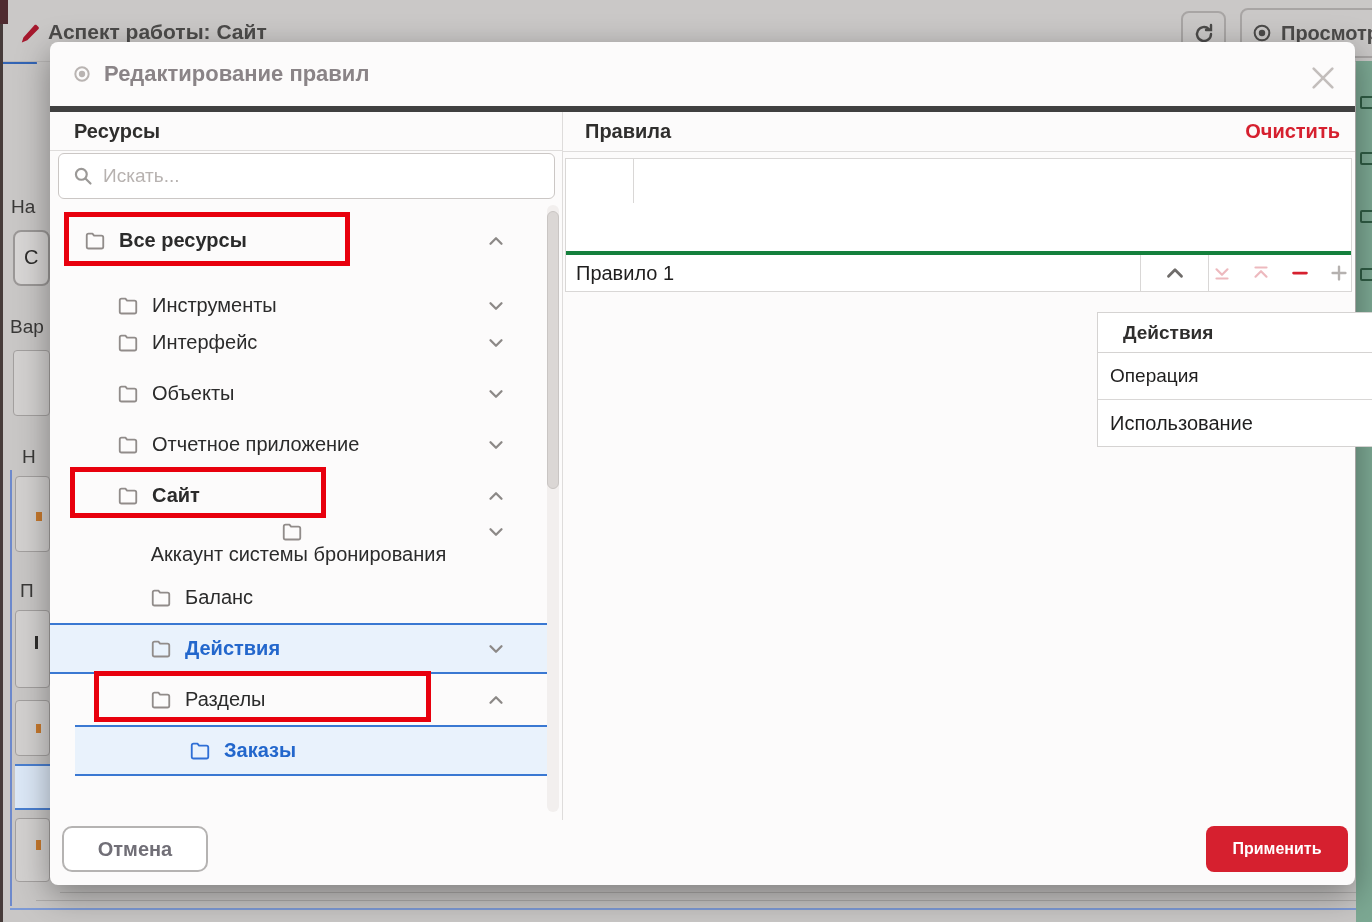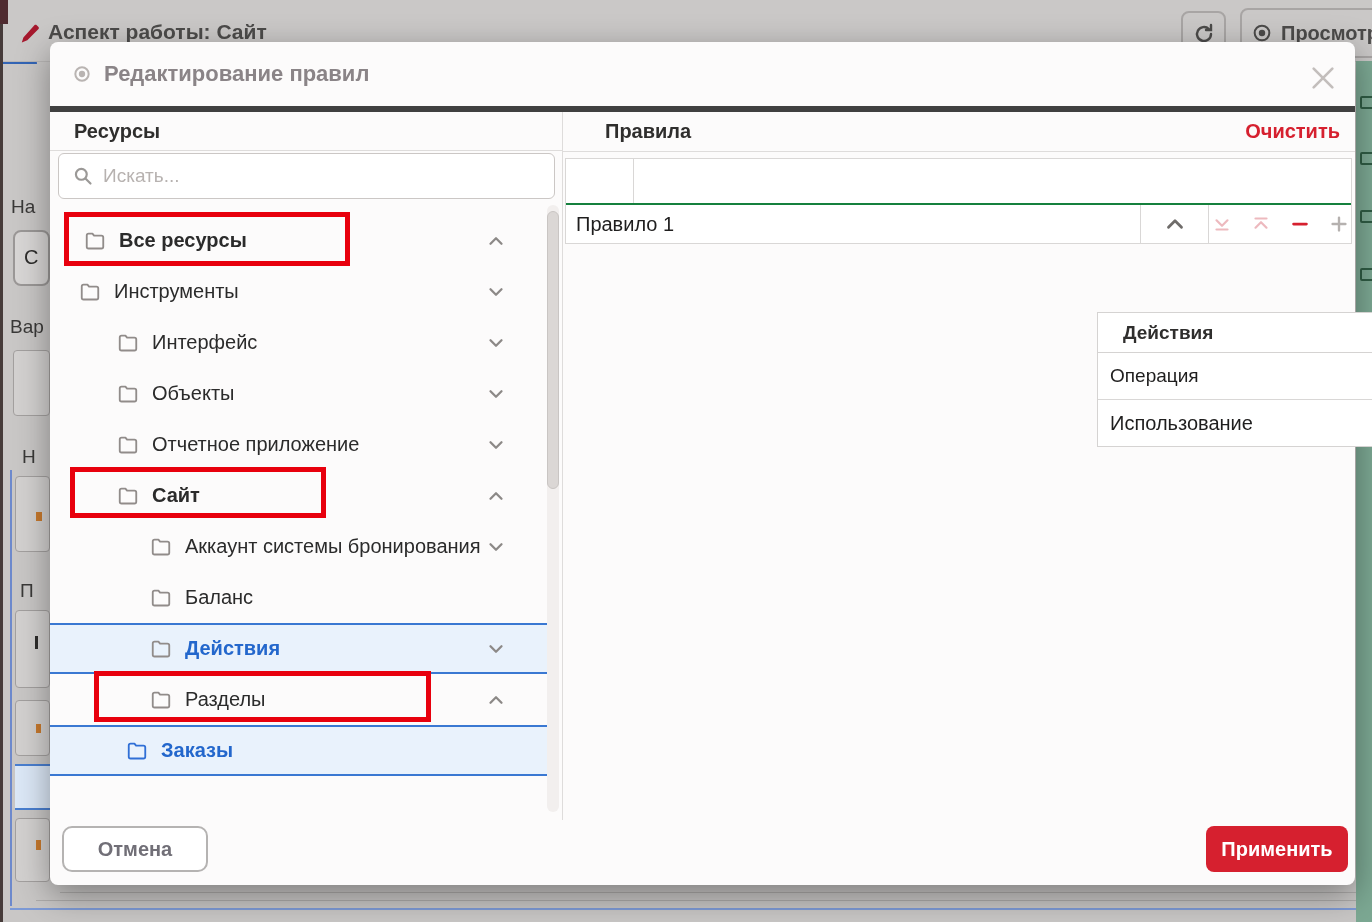--- a/index.html
+++ b/index.html
@@ -69,21 +69,21 @@
   .tree-thumb { position:absolute; left:0; top:6px; width:12px; height:278px; background:#dbd7d5; border:1px solid #c9c5c3; border-radius:7px; }
 
   
   .rules-table { position:absolute; left:3px; top:46px; width:787px; border:1px solid #d9d7d6; background:#fff; }
   .rt-head { display:flex; height:44px; }
   .rt-cell { border-right:1px solid #d9d7d6; display:flex; align-items:center; font-size:20px; color:#1f1e1e; padding-left:10px; }
   .rt-cell:last-child { border-right:none; }
   .c-name { width:575px; }
   .c-chev { width:68px; justify-content:center; padding-left:0; }
   .c-icons { width:142px; justify-content:center; gap:17px; padding-left:0; }
-  .rt-row { display:flex; height:40px; border-top:2px solid #15803d; }
+  .rt-row { display:flex; height:40px; border-top:4px solid #15803d;margin-top:48px; }
   .rule-chev-up { width:26px; height:26px; color:#6f6c6a; }
 
   .mini-ico { width:22px; height:22px; }
   .ico-red { color:#d6202f; }
   .ico-faded { color:#edb9be; }
   .ico-gray { color:#b5b1af; }
 
   
   .actions-panel { position:absolute; left:535px; top:200px; width:755px; border:1px solid #d5d3d2; background:#fff; }
   .ap-head { height:40px; border-bottom:1px solid #d5d3d2; display:flex; align-items:center; }
@@ -92,21 +92,21 @@
   .ap-cell { border-right:1px solid #d9d7d6; display:flex; align-items:center; font-size:19px; color:#1f1e1e; padding-left:12px; }
   .ap-cell:last-child { border-right:none; }
   .a-op { width:378px; }
   .ap-row { display:flex; height:47px; border-top:1px solid #d9d7d6; }
   .select-cell { padding-left:0; }
   .select-text { padding-left:12px; flex:1; font-size:20px; color:#1f1e1e; display:flex; align-items:center; }
 
   
   .modal-footer { position:absolute; left:0; top:778px; width:100%; height:65px; }
   .btn-cancel { position:absolute; left:12px; top:6px; width:146px; height:46px; background:#fff; border:2px solid #b5b3b2; border-radius:10px; font-size:20px; font-weight:700; color:#716f77; cursor:pointer; font-family:"Liberation Sans",sans-serif; }
-  .btn-apply { position:absolute; right:7px; top:6px; width:142px; height:46px; background:#d6202f; border:none; border-radius:8px; font-size:20px; font-weight:700; color:#fff; cursor:pointer; font-family:"Liberation Sans",sans-serif; }
+  .btn-apply { position:absolute; right:7px; top:6px; width:142px; height:46px; background:#d6202f; border:none; border-radius:8px; font-size:16px; font-weight:700; color:#fff; cursor:pointer; font-family:"Liberation Sans",sans-serif; }
 
   
   .annot { position:absolute; border:5px solid #e8000d; z-index:50; pointer-events:none; }
   .annot1 { left:64px; top:212px; width:286px; height:54px; }
   .annot2 { left:70px; top:467px; width:256px; height:51px; }
   .annot3 { left:94px; top:671px; width:337px; height:51px; }
 
   svg { display:block; width:100%; height:100%; }
 </style>
 </head>
@@ -208,21 +208,21 @@
                 <path d="M3 7.5V6a2 2 0 0 1 2-2h4.2l1.8 2.2H19a2 2 0 0 1 2 2v10a2 2 0 0 1-2 2H5a2 2 0 0 1-2-2V7.5z"></path>
               </svg>
     </span>
     <span class="tree-label">Все ресурсы</span>
     <span class="tree-chev">
               <svg viewBox="0 0 24 24" fill="none" stroke="currentColor" stroke-width="2.5" stroke-linecap="round" stroke-linejoin="round">
                 <path d="M6 15l6-6 6 6"></path>
               </svg>
             </span>
   </div>
-          <div class="tree-row" style="padding-left: 29px;">
+          <div class="tree-row" style="padding-left: 67px; align-items: flex-end;">
     <span class="folder-icon">
       <svg viewBox="0 0 24 24" fill="none" stroke="currentColor" stroke-width="2" stroke-linejoin="round">
                 <path d="M3 7.5V6a2 2 0 0 1 2-2h4.2l1.8 2.2H19a2 2 0 0 1 2 2v10a2 2 0 0 1-2 2H5a2 2 0 0 1-2-2V7.5z"></path>
               </svg>
     </span>
     <span class="tree-label">Инструменты</span>
     <span class="tree-chev">
               <svg viewBox="0 0 24 24" fill="none" stroke="currentColor" stroke-width="2.5" stroke-linecap="round" stroke-linejoin="round">
                 <path d="M6 9l6 6 6-6"></path>
               </svg>
@@ -273,21 +273,21 @@
                 <path d="M3 7.5V6a2 2 0 0 1 2-2h4.2l1.8 2.2H19a2 2 0 0 1 2 2v10a2 2 0 0 1-2 2H5a2 2 0 0 1-2-2V7.5z"></path>
               </svg>
     </span>
     <span class="tree-label">Сайт</span>
     <span class="tree-chev">
               <svg viewBox="0 0 24 24" fill="none" stroke="currentColor" stroke-width="2.5" stroke-linecap="round" stroke-linejoin="round">
                 <path d="M6 15l6-6 6 6"></path>
               </svg>
             </span>
   </div>
-          <div class="tree-row" style="padding-left: 100px;">
+          <div class="tree-row" style=" flex-direction: column;">
     <span class="folder-icon">
       <svg viewBox="0 0 24 24" fill="none" stroke="currentColor" stroke-width="2" stroke-linejoin="round">
                 <path d="M3 7.5V6a2 2 0 0 1 2-2h4.2l1.8 2.2H19a2 2 0 0 1 2 2v10a2 2 0 0 1-2 2H5a2 2 0 0 1-2-2V7.5z"></path>
               </svg>
     </span>
     <span class="tree-label">Аккаунт системы бронирования</span>
     <span class="tree-chev">
               <svg viewBox="0 0 24 24" fill="none" stroke="currentColor" stroke-width="2.5" stroke-linecap="round" stroke-linejoin="round">
                 <path d="M6 9l6 6 6-6"></path>
               </svg>
@@ -321,39 +321,39 @@
                 <path d="M3 7.5V6a2 2 0 0 1 2-2h4.2l1.8 2.2H19a2 2 0 0 1 2 2v10a2 2 0 0 1-2 2H5a2 2 0 0 1-2-2V7.5z"></path>
               </svg>
     </span>
     <span class="tree-label">Разделы</span>
     <span class="tree-chev">
               <svg viewBox="0 0 24 24" fill="none" stroke="currentColor" stroke-width="2.5" stroke-linecap="round" stroke-linejoin="round">
                 <path d="M6 15l6-6 6 6"></path>
               </svg>
             </span>
   </div>
-          <div class="tree-row selected blue-folder" style="padding-left: 76px;">
+          <div class="tree-row selected blue-folder" style="padding-left: 114px; margin-left: 25px;">
     <span class="folder-icon">
       <svg viewBox="0 0 24 24" fill="none" stroke="currentColor" stroke-width="2" stroke-linejoin="round">
                 <path d="M3 7.5V6a2 2 0 0 1 2-2h4.2l1.8 2.2H19a2 2 0 0 1 2 2v10a2 2 0 0 1-2 2H5a2 2 0 0 1-2-2V7.5z"></path>
               </svg>
     </span>
     <span class="tree-label">Заказы</span>
     <span class="tree-chev"></span>
   </div>
         </div>
       <div class="tree-scroll">
         <div class="tree-thumb"></div>
       </div>
     </div>
 
     <div class="panel-divider"></div>
 
     <div class="panel-right">
-      <div class="panel-head" style="height:40px;padding-left:20px;">
+      <div class="panel-head" style="height:40px;">
         <span class="panel-head-label" style="margin-left:23px;">Правила</span>
         <span class="clear-link">Очистить</span>
       </div>
 
       <div class="rules-table">
         <div class="rt-head">
           <div class="rt-cell c-chev"></div>
           <div class="rt-cell c-icons"></div>
         </div>
         <div class="rt-row">

